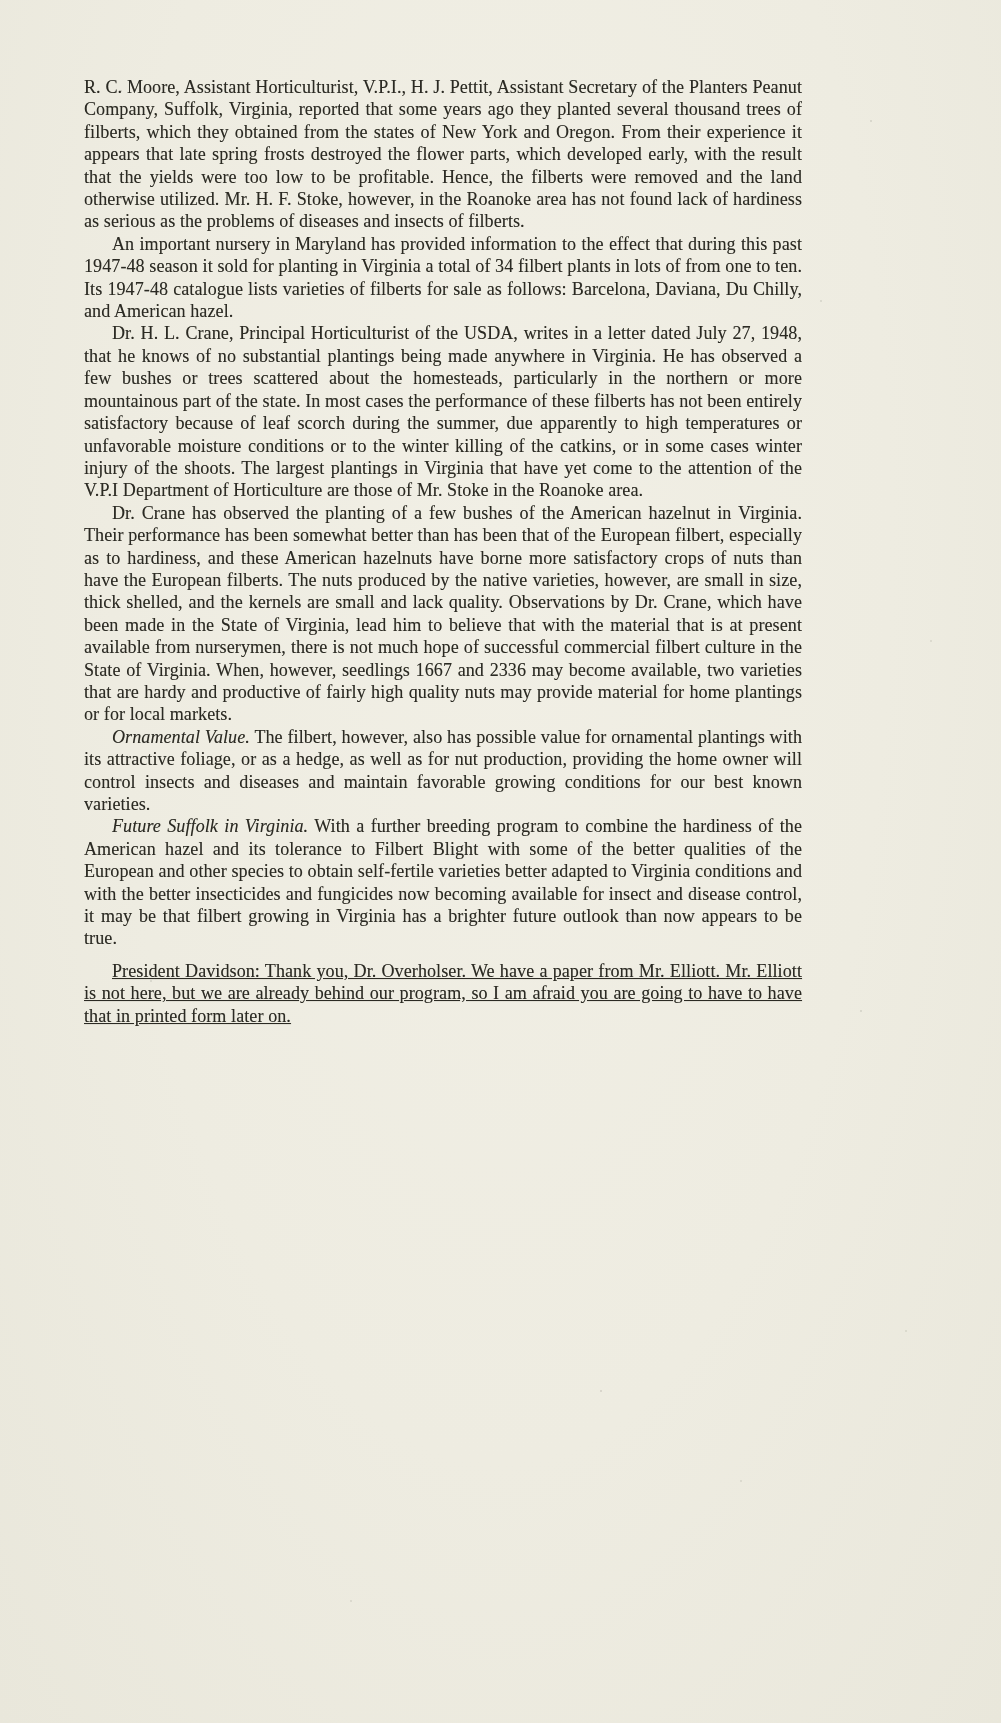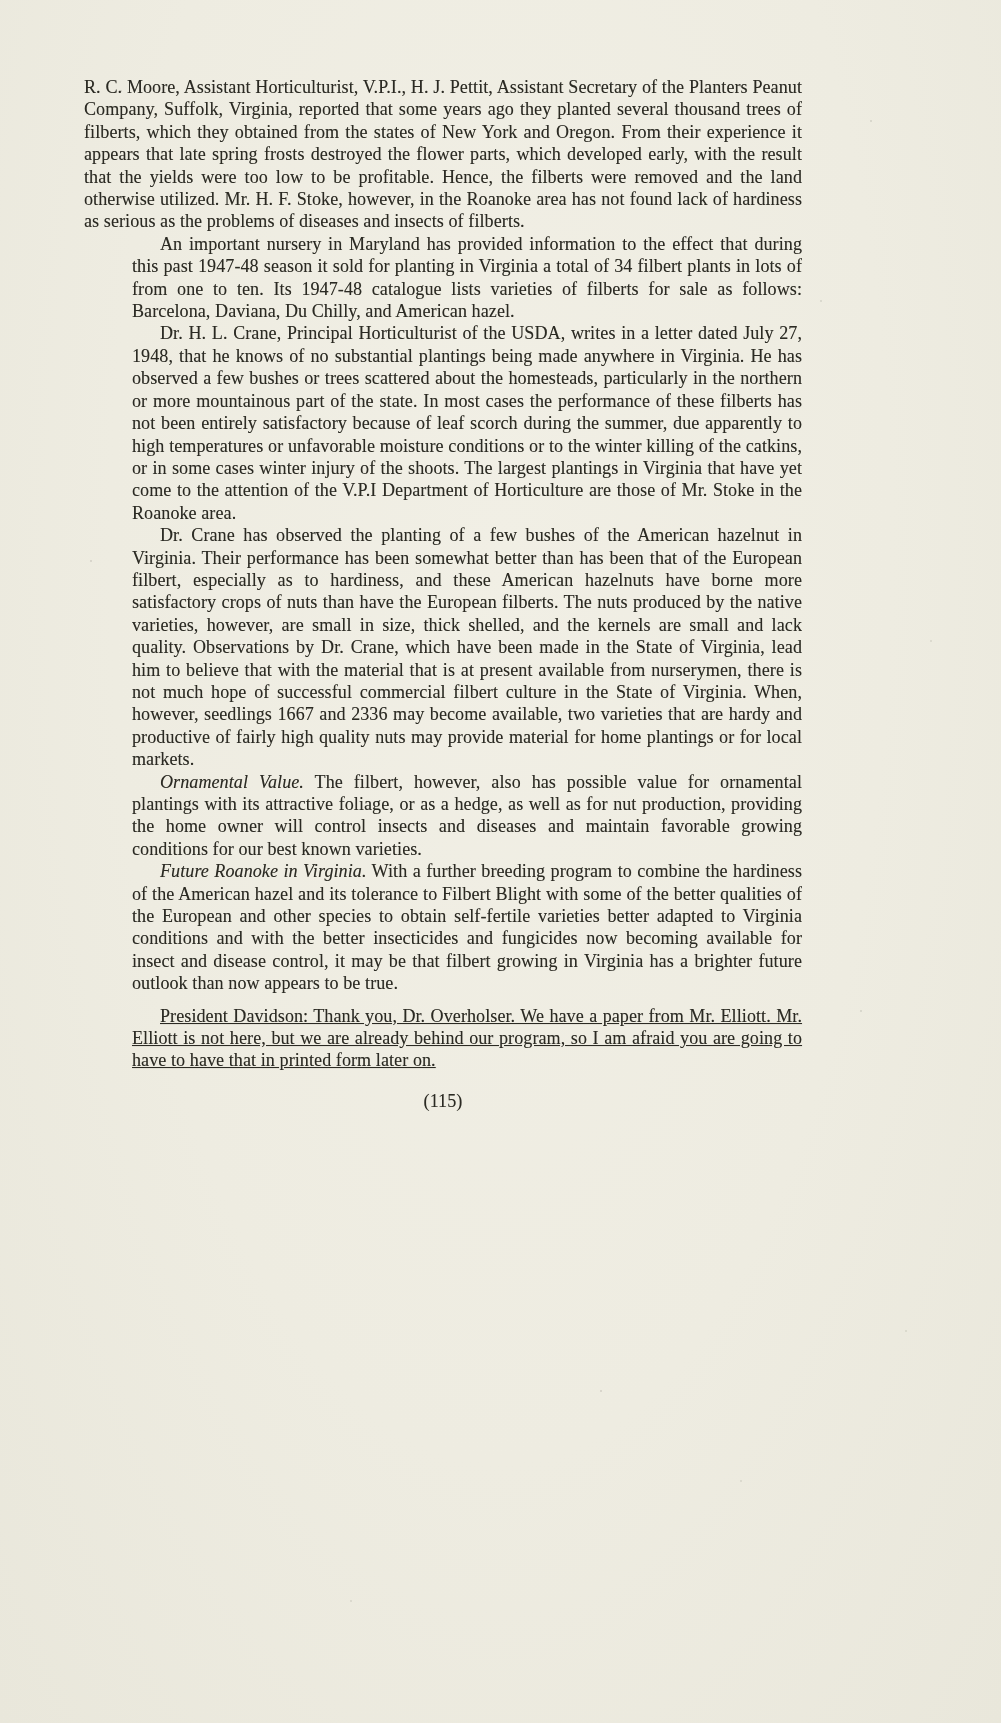--- a/index.html
+++ b/index.html
@@ -42,21 +42,21 @@
     top: 76px;
     width: 718px;
     font-size: 18px;
     line-height: 22.4px;
     color: #2b2a23;
     text-align: justify;
     letter-spacing: 0.1px;
     text-shadow: 0.2px 0.2px 0 rgba(43,42,35,0.35);
   }
   .text-block p { margin: 0; }
-  .text-block p.indent { text-indent: 28px; margin-left: 48px; }
+  .text-block p.indent { text-indent: 28px; }
   .text-block p.gap { margin-top: 10px; text-decoration: underline; }
   .lead { }
   .lead:empty { display: none; }
   .page-number {
     margin-top: 18px;
     text-align: center;
     font-size: 18px;
     color: #2b2a23;
   }
 </style>
@@ -87,24 +87,23 @@
     
     <span>Dr. Crane has observed the planting of a few bushes of the American hazelnut in Virginia. Their performance has been somewhat better than has been that of the European filbert, especially as to hardiness, and these American hazelnuts have borne more satisfactory crops of nuts than have the European filberts. The nuts produced by the native varieties, however, are small in size, thick shelled, and the kernels are small and lack quality. Observations by Dr. Crane, which have been made in the State of Virginia, lead him to believe that with the material that is at present available from nurserymen, there is not much hope of successful commercial filbert culture in the State of Virginia. When, however, seedlings 1667 and 2336 may become available, two varieties that are hardy and productive of fairly high quality nuts may provide material for home plantings or for local markets.</span>
   </p>
 
   <p class="para indent">
     <i class="lead">Ornamental Value.</i>
     <span>The filbert, however, also has possible value for ornamental plantings with its attractive foliage, or as a hedge, as well as for nut production, providing the home owner will control insects and diseases and maintain favorable growing conditions for our best known varieties.</span>
   </p>
 
   <p class="para indent">
-    <i class="lead">Future Roanoke in Virginia.</i>
+    <i class="lead">Future Suffolk in Virginia.</i>
     <span>With a further breeding program to combine the hardiness of the American hazel and its tolerance to Filbert Blight with some of the better qualities of the European and other species to obtain self-fertile varieties better adapted to Virginia conditions and with the better insecticides and fungicides now becoming available for insect and disease control, it may be that filbert growing in Virginia has a brighter future outlook than now appears to be true.</span>
   </p>
 
   <p class="para indent gap">
     
     <span>President Davidson: Thank you, Dr. Overholser. We have a paper from Mr. Elliott. Mr. Elliott is not here, but we are already behind our program, so I am afraid you are going to have to have that in printed form later on.</span>
   </p>
 
-  <div class="page-number">(115)</div>
 
 </div>
 
 </body></html>

